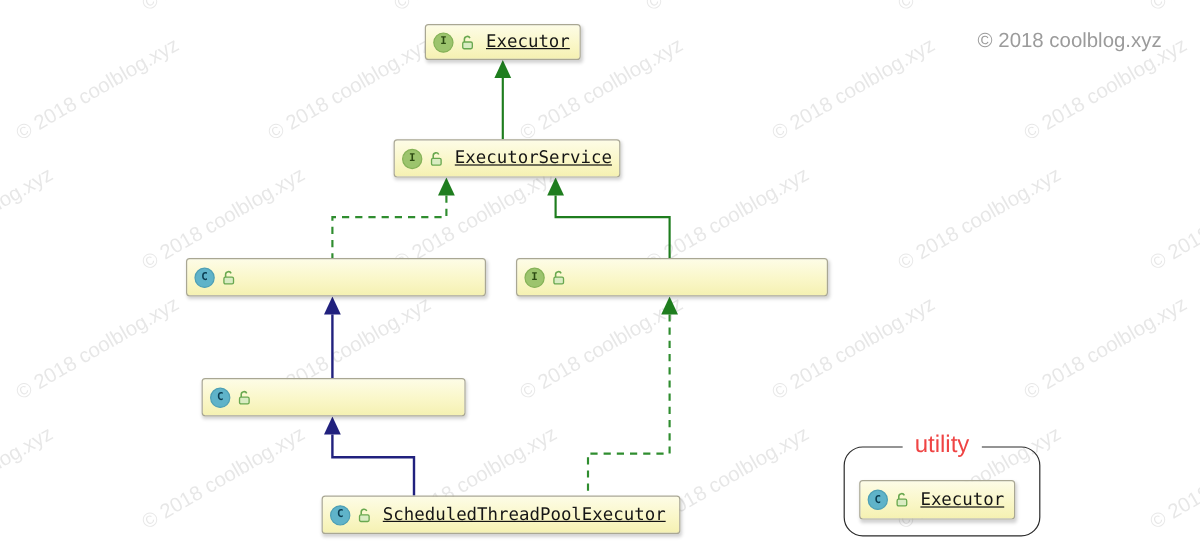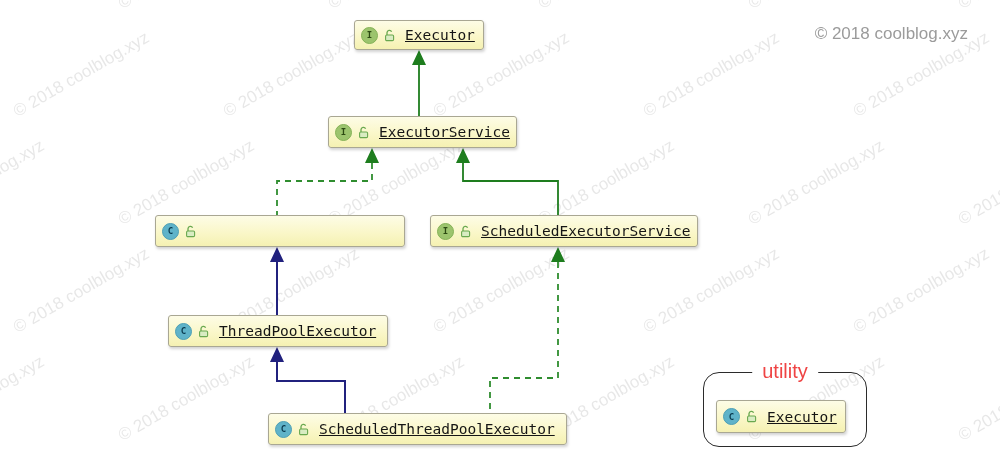--- a/index.html
+++ b/index.html
@@ -140,30 +140,28 @@
       <rect x="2.6" y="6" width="8" height="5.6" rx="1.2" fill="#d9ecc2" stroke="#69a84f" stroke-width="1.1"></rect>
     </svg>
   </div>
 
   <div class="node" style="left:430px;top:215px;min-width:260px;">
     <span class="badge iface">I</span>
     <svg class="lock" width="13" height="13" viewBox="0 0 13 13">
       <path d="M4 6 V3.6 A2.4 2.4 0 0 1 8.6 2.8" fill="none" stroke="#69a84f" stroke-width="1.3"></path>
       <rect x="2.6" y="6" width="8" height="5.6" rx="1.2" fill="#d9ecc2" stroke="#69a84f" stroke-width="1.1"></rect>
     </svg>
-    <span class="label">ScheduledExecutorService</span>
   </div>
 
   <div class="node" style="left:168px;top:315px;min-width:220px;">
     <span class="badge clazz">C</span>
     <svg class="lock" width="13" height="13" viewBox="0 0 13 13">
       <path d="M4 6 V3.6 A2.4 2.4 0 0 1 8.6 2.8" fill="none" stroke="#69a84f" stroke-width="1.3"></path>
       <rect x="2.6" y="6" width="8" height="5.6" rx="1.2" fill="#d9ecc2" stroke="#69a84f" stroke-width="1.1"></rect>
     </svg>
-    <span class="label">ThreadPoolExecutor</span>
   </div>
 
   <div class="node" style="left:268px;top:413px;min-width:299px;">
     <span class="badge clazz">C</span>
     <svg class="lock" width="13" height="13" viewBox="0 0 13 13">
       <path d="M4 6 V3.6 A2.4 2.4 0 0 1 8.6 2.8" fill="none" stroke="#69a84f" stroke-width="1.3"></path>
       <rect x="2.6" y="6" width="8" height="5.6" rx="1.2" fill="#d9ecc2" stroke="#69a84f" stroke-width="1.1"></rect>
     </svg>
     <span class="label">ScheduledThreadPoolExecutor</span>
   </div>

